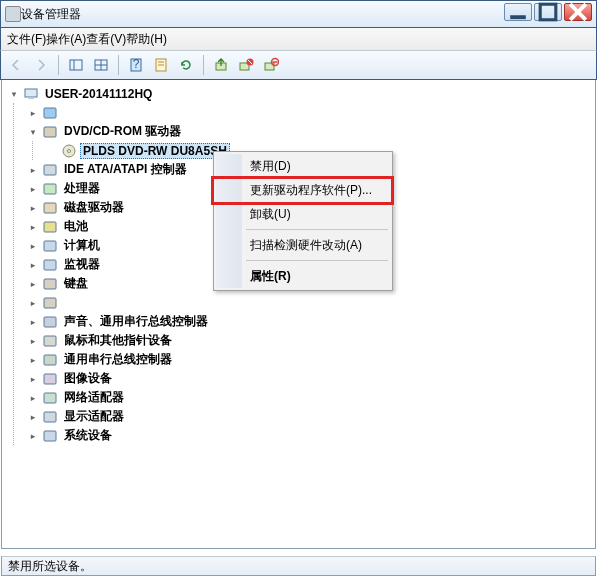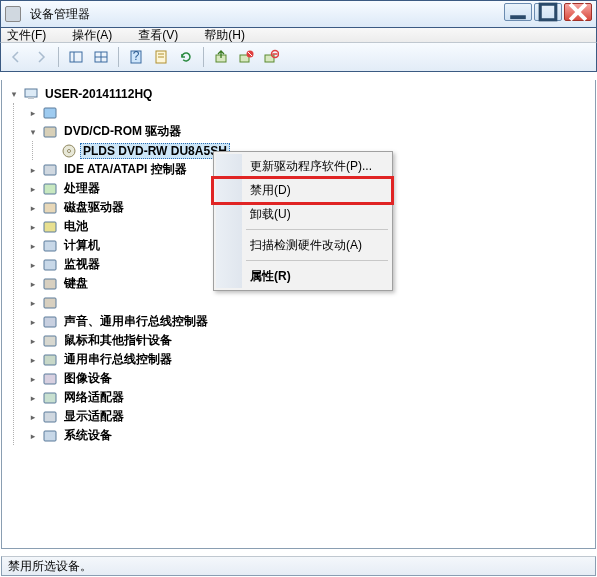--- a/index.html
+++ b/index.html
@@ -1,27 +1,27 @@
 <!DOCTYPE html>
 <html><head>
   <meta charset="utf-8">
   <style>
     * { margin:0; padding:0; box-sizing:border-box; font-family:"Microsoft YaHei","Segoe UI",Tahoma,sans-serif; font-size:12px; }
     body { background:#fff; width:597px; height:577px; position:relative; overflow:hidden; }
 
     
     .titlebar { height:28px; background:linear-gradient(#f7fbff,#dce9f7); border:1px solid #3b5a82; display:flex; align-items:center; padding:0 4px; position:relative; }
-    .titlebar .title { margin-left:9px; color:#000; }
+    .titlebar .title { margin-left:0; color:#000; }
     .titlebar .controls { position:absolute; right:4px; top:2px; display:flex; gap:2px; }
     .ctrl-btn { width:28px; height:18px; border:1px solid #6a8bb0; background:linear-gradient(#eaf3fb,#cfe2f4); border-radius:2px; display:flex; align-items:center; justify-content:center; font-size:10px; color:#2a4a6a; cursor:pointer; }
     .ctrl-close { background:linear-gradient(#f7a6a1,#d94b3f); color:#fff; border-color:#a03028; }
     .app-icon { width:16px; height:16px; background:#d0d8e0; border:1px solid #888; border-radius:2px; }
 
     
-    .menubar { height:14px; background:linear-gradient(#f8f8f8,#ececec); border-left:1px solid #3b5a82; border-right:1px solid #3b5a82; display:flex; align-items:center; padding:0 6px; gap:26px; }
+    .menubar { height:22px; background:linear-gradient(#f8f8f8,#ececec); border-left:1px solid #3b5a82; border-right:1px solid #3b5a82; display:flex; align-items:center; padding:0 6px; gap:0; }
     .menu-item { cursor:pointer; }
 
     
     .toolbar { height:30px; background:linear-gradient(#f7fbff,#e2ecf7); border:1px solid #3b5a82; border-top:1px solid #c0c8d0; display:flex; align-items:center; padding:0 4px; gap:3px; }
     .toolbar .sep { width:1px; height:20px; background:#b0bcc8; margin:0 3px; }
     .tb-btn { width:22px; height:22px; display:flex; align-items:center; justify-content:center; border:1px solid transparent; border-radius:2px; cursor:pointer; }
     .tb-btn svg { width:16px; height:16px; }
     .disabled { opacity:.45; cursor:default; }
 
     
@@ -285,24 +285,24 @@
           </svg>
           <span class="node-label">系统设备</span>
         </div>
       </div>
     </div>
 </div>
 
 <div class="context-menu">
   <div class="cm-gutter"></div>
   <div class="cm-item">
+      <span>禁用(D)</span>
+    </div>
+  <div class="cm-item">
       <span>更新驱动程序软件(P)...</span>
-    </div>
-  <div class="cm-item">
-      <span>禁用(D)</span>
     </div>
   <div class="cm-item">
       <span>卸载(U)</span>
     </div>
   <div class="cm-sep"></div>
   <div class="cm-item">
       <span>扫描检测硬件改动(A)</span>
     </div>
   <div class="cm-sep"></div>
   <div class="cm-item">

